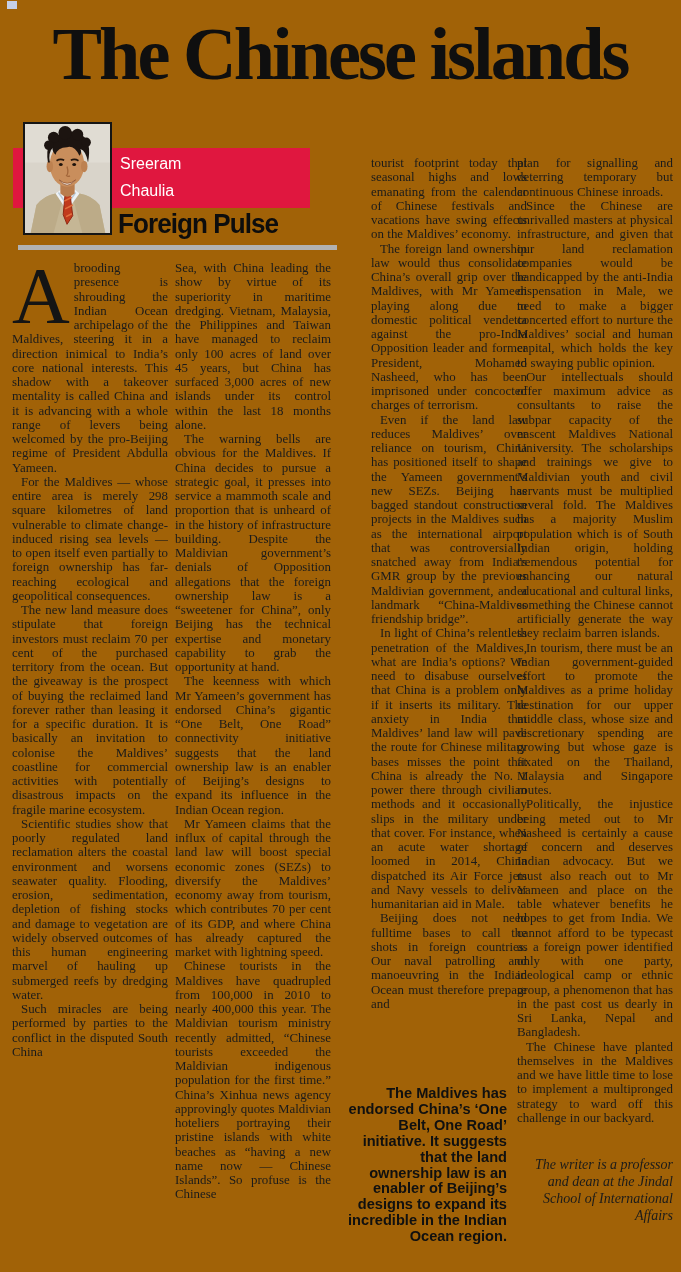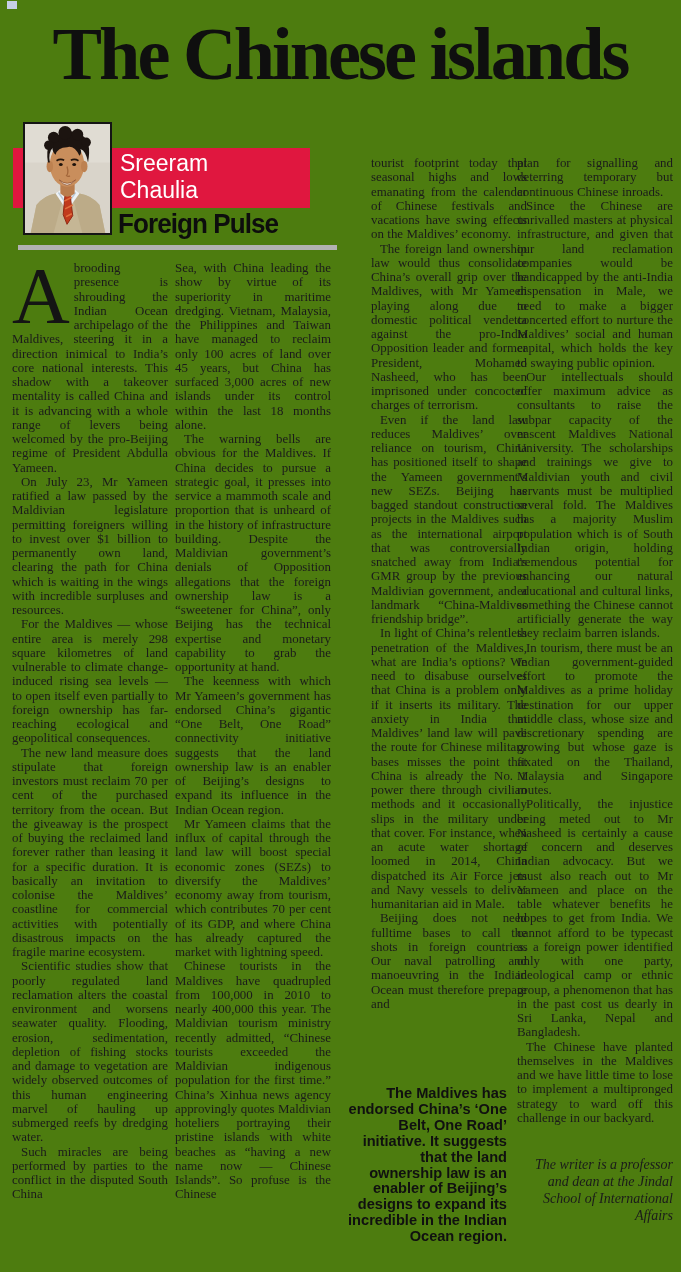--- a/index.html
+++ b/index.html
@@ -1,37 +1,37 @@
 <!DOCTYPE html>
 <html><head>
 <meta charset="utf-8">
 <style>
   html,body { margin:0; padding:0; background:#ffffff; }
   .page {
-    position:relative; width:681px; height:1272px; background:#4d7c0f;
+    position:relative; width:681px; height:1272px; background:#a16207;
     font-family:"Liberation Serif", serif; overflow:hidden;
   }
   .corner-mark { position:absolute; left:7px; top:1px; width:10px; height:8px; background:#c6cfe6; }
 
   .headline {
     position:absolute; left:8px; top:6px; width:664px; text-align:center;
     font-family:"Liberation Serif", serif; font-weight:bold; color:#0f0f0f;
     font-size:75px; line-height:96px; letter-spacing:-3px;
     transform:scaleX(0.99); transform-origin:center; white-space:nowrap;
   }
 
   .red-banner { position:absolute; left:13px; top:148px; width:297px; height:60px; background:#e0173f; }
   .author-photo-frame {
     position:absolute; left:23px; top:122px; width:89px; height:113px;
     border:2px solid #151515; box-sizing:border-box; background:#d8d3c9; z-index:2;
   }
   .author-photo-frame svg { display:block; width:100%; height:100%; }
   .author-name {
     position:absolute; left:120px; top:150px; z-index:3; color:#ffffff;
-    font-family:"Liberation Sans", sans-serif; font-size:23px; line-height:27px; font-weight:400;
+    font-family:"Liberation Sans", sans-serif; font-size:16px; line-height:27px; font-weight:400;
   }
   .section-label {
     position:absolute; left:118px; top:208px; color:#0d0d0d;
     font-family:"Liberation Sans", sans-serif; font-size:28px; font-weight:bold;
     letter-spacing:-1px; transform:scaleX(0.93); transform-origin:left center; white-space:nowrap;
   }
   .gray-rule { position:absolute; left:18px; top:245px; width:319px; height:5px; background:#b2b2b2; }
 
   .col {
     position:absolute; width:156px; text-align:justify; color:#1b1b1b;
@@ -116,21 +116,20 @@
     <div>Sreeram</div>
     <div>Chaulia</div>
   </div>
 
   <div class="section-label">Foreign Pulse</div>
 
   <div class="gray-rule"></div>
 
   <div class="col" id="col1">
     <p class="flush"><span class="dropcap">A</span><span>brooding presence is shrouding the Indian Ocean archipelago of the Maldives, steering it in a direction inimical to India’s core national interests. This shadow with a takeover mentality is called China and it is advancing with a whole range of levers being welcomed by the pro-Beijing regime of President Abdulla Yameen.</span></p>
-    <p>On July 23, Mr Yameen ratified a law passed by the Maldivian legislature permitting foreigners willing to invest over $1 billion to permanently own land, clearing the path for China which is waiting in the wings with incredible surpluses and resources.</p>
     <p>For the Maldives — whose entire area is merely 298 square kilometres of land vulnerable to climate change-induced rising sea levels — to open itself even partially to foreign ownership has far-reaching ecological and geopolitical consequences.</p>
     <p>The new land measure does stipulate that foreign investors must reclaim 70 per cent of the purchased territory from the ocean. But the giveaway is the prospect of buying the reclaimed land forever rather than leasing it for a specific duration. It is basically an invitation to colonise the Maldives’ coastline for commercial activities with potentially disastrous impacts on the fragile marine ecosystem.</p>
     <p>Scientific studies show that poorly regulated land reclamation alters the coastal environment and worsens seawater quality. Flooding, erosion, sedimentation, depletion of fishing stocks and damage to vegetation are widely observed outcomes of this human engineering marvel of hauling up submerged reefs by dredging water.</p>
     <p>Such miracles are being performed by parties to the conflict in the disputed South China</p>
   </div>
 
   <div class="col" id="col2">
     <p class="flush">Sea, with China leading the show by virtue of its superiority in maritime dredging. Vietnam, Malaysia, the Philippines and Taiwan have managed to reclaim only 100 acres of land over 45 years, but China has surfaced 3,000 acres of new islands under its control within the last 18 months alone.</p>
     <p>The warning bells are obvious for the Maldives. If China decides to pursue a strategic goal, it presses into service a mammoth scale and proportion that is unheard of in the history of infrastructure building. Despite the Maldivian government’s denials of Opposition allegations that the foreign ownership law is a “sweetener for China”, only Beijing has the technical expertise and monetary capability to grab the opportunity at hand.</p>
     <p>The keenness with which Mr Yameen’s government has endorsed China’s gigantic “One Belt, One Road” connectivity initiative suggests that the land ownership law is an enabler of Beijing’s designs to expand its influence in the Indian Ocean region.</p>

